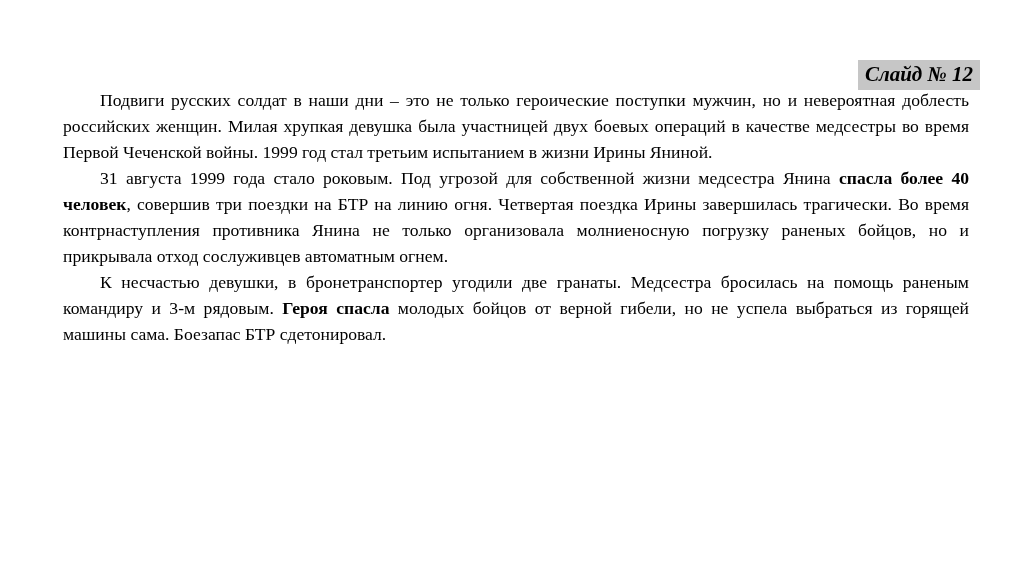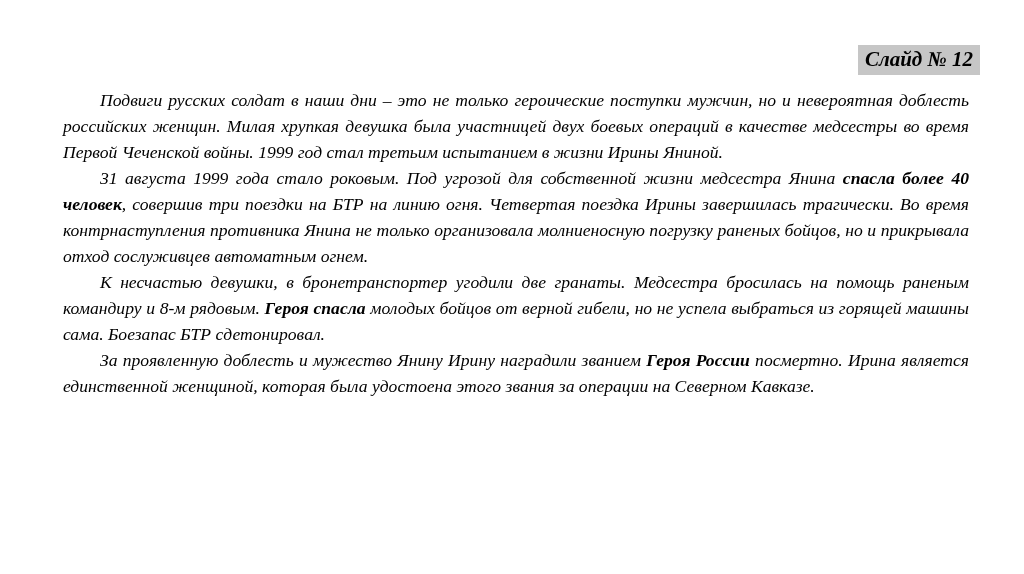--- a/index.html
+++ b/index.html
@@ -14,21 +14,21 @@
     font-family: "Liberation Serif", "DejaVu Serif", serif;
     position: relative;
   }
   .slide-canvas {
     position: absolute;
     inset: 0;
     background: #ffffff;
   }
   .slide-title {
     position: absolute;
-    top: 45px;
+    top: 60px;
     right: 44px;
     font-size: 21px;
     font-weight: bold;
     font-style: italic;
     color: #000000;
     padding: 2px 7px 3px 7px;
     white-space: nowrap;
   }
   .slide-body {
     position: absolute;
@@ -36,30 +36,28 @@
     top: 87px;
     width: 906px;
     color: #000000;
     font-size: 17.6px;
     line-height: 26px;
     text-align: justify;
   }
   .slide-body p {
     margin: 0;
     text-indent: 37px;
-    font-style: italic;
   }
   .slide-body .run-bold {
     font-weight: bold;
   }
 </style>
 </head>
 <body style="background: rgb(255, 255, 255);">
 
 <div class="slide-canvas">
   <div class="slide-title" style="background: rgb(198, 198, 198);">Слайд № 12</div>
   <div class="slide-body" id="slide-body">
       <p><span>Подвиги русских солдат в наши дни – это не только героические поступки мужчин, но и невероятная доблесть российских женщин. Милая хрупкая девушка была участницей двух боевых операций в качестве медсестры во время Первой Чеченской войны. 1999 год стал третьим испытанием в жизни Ирины Яниной.</span></p>
       <p><span>31 августа 1999 года стало роковым. Под угрозой для собственной жизни медсестра Янина </span><span class="run-bold">спасла более 40 человек</span><span>, совершив три поездки на БТР на линию огня. Четвертая поездка Ирины завершилась трагически. Во время контрнаступления противника Янина не только организовала молниеносную погрузку раненых бойцов, но и прикрывала отход сослуживцев автоматным огнем.</span></p>
-      <p><span>К несчастью девушки, в бронетранспортер угодили две гранаты. Медсестра бросилась на помощь раненым командиру и 8-м рядовым. </span><span class="run-bold">Героя спасла</span><span> молодых бойцов от верной гибели, но не успела выбраться из горящей машины сама. Боезапас БТР сдетонировал.</span></p>
-      <p><span>За проявленную доблесть и мужество Янину Ирину наградили званием </span><span class="run-bold">Героя России</span><span> посмертно. Ирина является единственной женщиной, которая была удостоена этого звания за операции на Северном Кавказе.</span></p>
+      <p><span>К несчастью девушки, в бронетранспортер угодили две гранаты. Медсестра бросилась на помощь раненым командиру и 3-м рядовым. </span><span class="run-bold">Героя спасла</span><span> молодых бойцов от верной гибели, но не успела выбраться из горящей машины сама. Боезапас БТР сдетонировал.</span></p>
     </div>
 </div>
 
 </body></html>

